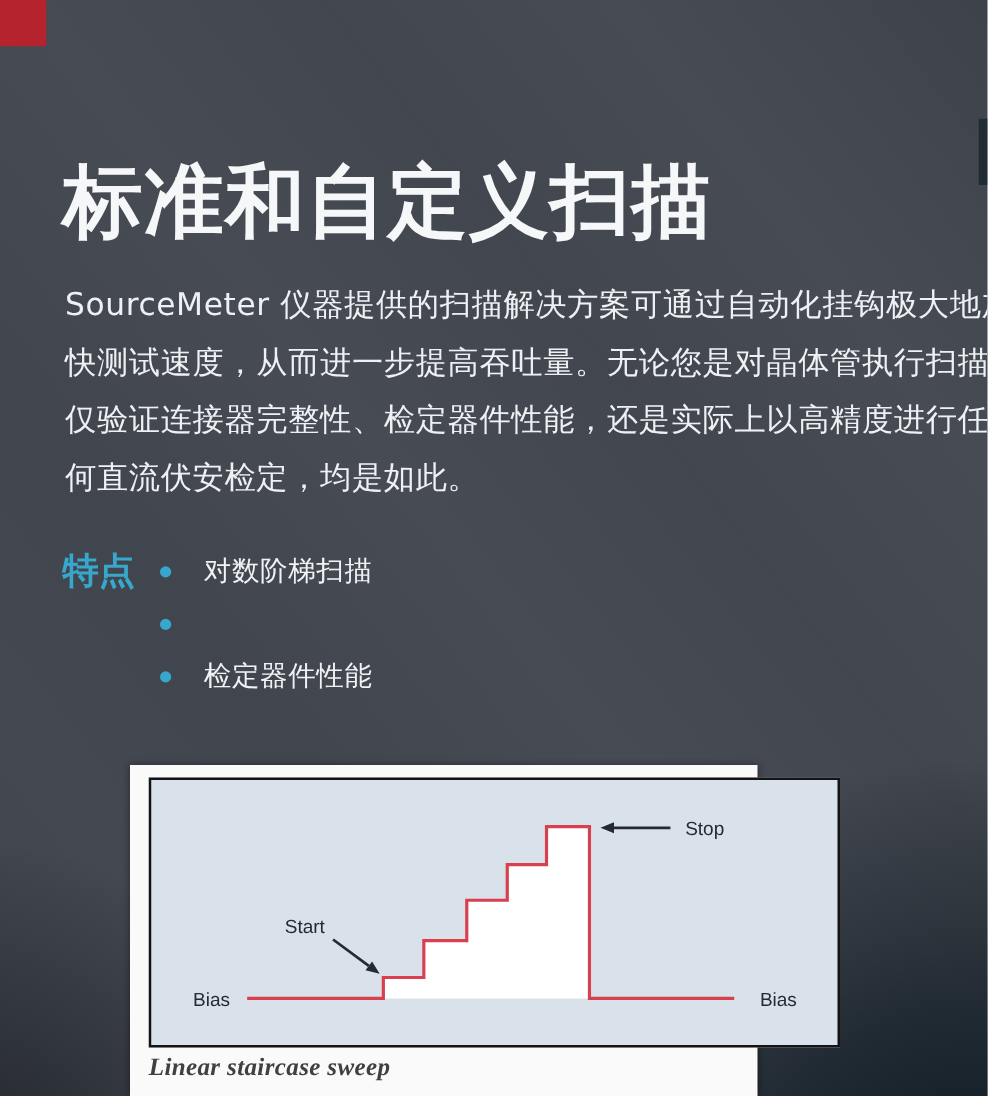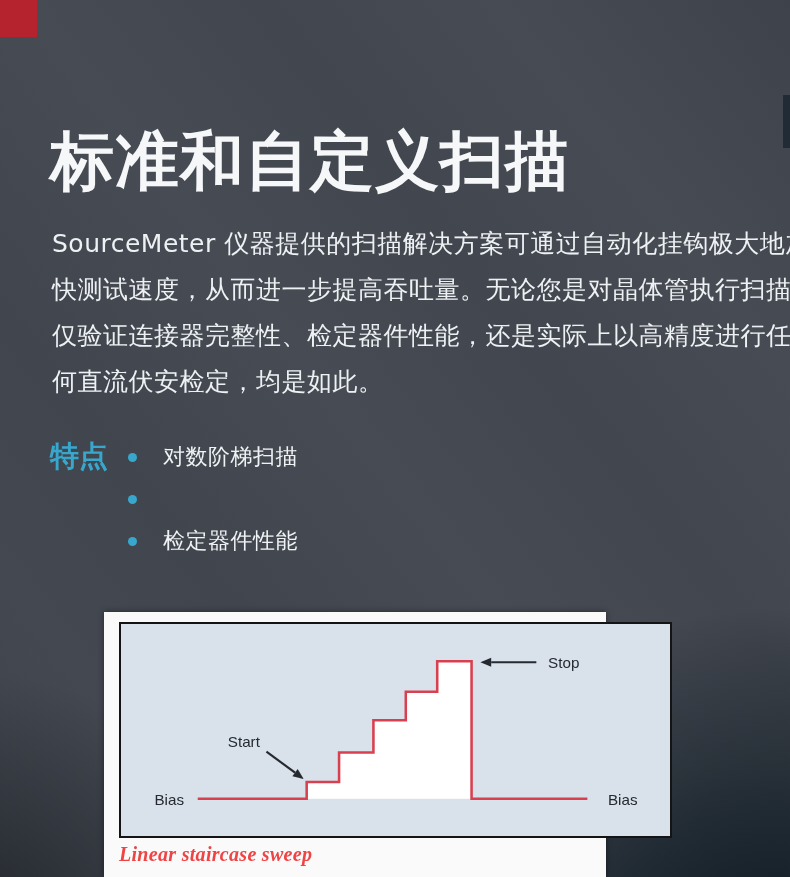--- a/index.html
+++ b/index.html
@@ -34,21 +34,21 @@
     background:#fafafa; box-shadow:0 0 6px rgba(0,0,0,0.45);
   }
   .plot-area {
     position:absolute; left:15px; top:10px; width:553px; height:216px;
     background:#d9e2ea; border:2px solid #141414;
   }
   .plot-area svg { position:absolute; left:0; top:0; width:100%; height:100%; }
   .figure-caption {
     position:absolute; left:15px; top:231px;
     font-family:"Liberation Serif","DejaVu Serif",serif;
-    font-style:italic; font-weight:700; font-size:20px; color:#ef4444;
+    font-style:italic; font-weight:700; font-size:20px; color:#404040;
     letter-spacing:0.3px;
   }
 </style>
 </head>
 <body>
 
 <div class="corner-square" style="background: rgb(180, 35, 46);"></div>
 <div class="edge-sliver" style="background: rgb(32, 43, 54);"></div>
 
 <h1 class="page-title">标准和自定义扫描</h1>

